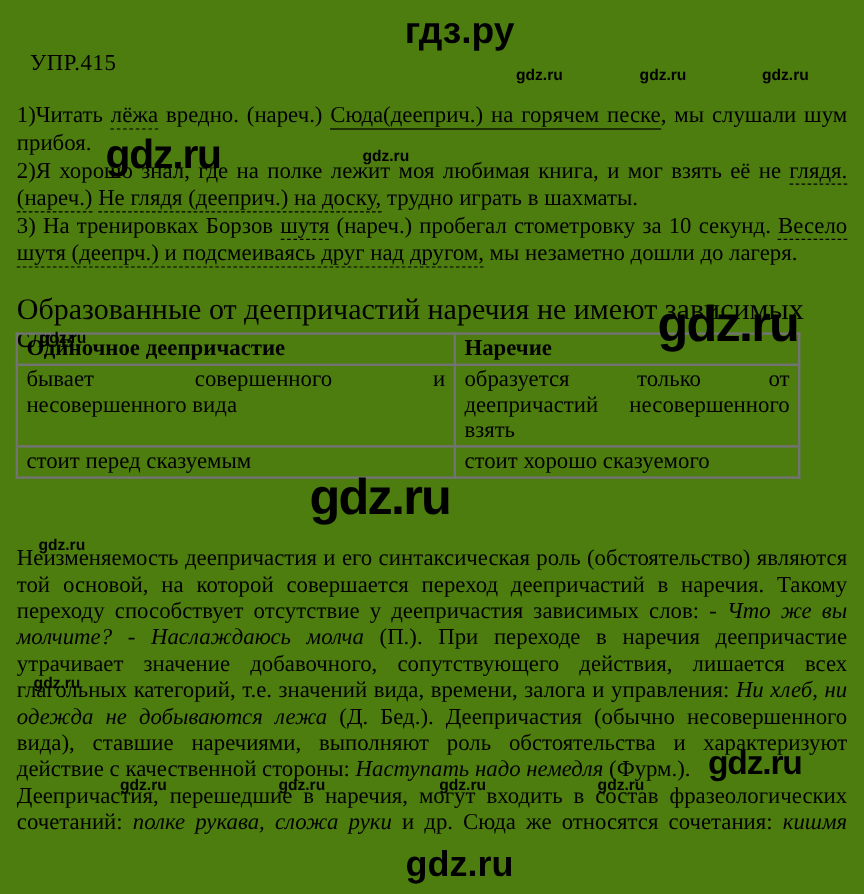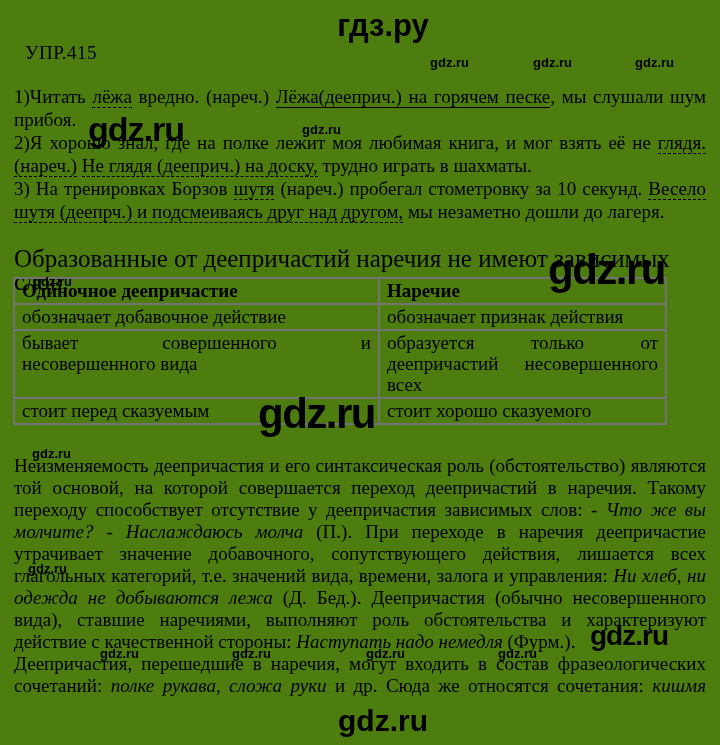--- a/index.html
+++ b/index.html
@@ -46,50 +46,46 @@
 </head>
 <body>
 
 <div class="page">
 
   <div class="logo-top">гдз.ру</div>
 
   <div class="exercise">УПР.415</div>
 
   <div class="items">
-    <p><span>1)Читать </span><span class="ud">лёжа</span><span> вредно. (нареч.) </span><span class="us">Лёжа(дееприч.) на горячем песке</span><span>, мы слушали шум прибоя.</span></p>
+    <p><span>1)Читать </span><span class="ud">лёжа</span><span> вредно. (нареч.) </span><span class="us">Сюда(дееприч.) на горячем песке</span><span>, мы слушали шум прибоя.</span></p>
     <p><span>2)Я хорошо знал, где на полке лежит моя любимая книга, и мог взять её не </span><span class="ud">глядя.(нареч.)</span><span> </span><span class="ud">Не глядя (дееприч.) на доску,</span><span> трудно играть в шахматы.</span></p>
     <p><span>3) На тренировках Борзов </span><span class="ud">шутя</span><span> (нареч.) пробегал стометровку за 10 секунд. </span><span class="ud">Весело шутя (деепрч.) и подсмеиваясь друг над другом,</span><span> мы незаметно дошли до лагеря.</span></p>
   </div>
 
   <div class="note">Образованные от деепричастий  наречия не имеют зависимых слов.</div>
 
   <table class="cmp">
     <colgroup>
         <col class="c1">
         <col class="c2">
       </colgroup>
     <tbody>
         <tr>
       <th>Одиночное деепричастие</th>
       <th>Наречие</th>
     </tr>
     <tr>
-      <td>обозначает добавочное действие</td>
-      <td>обозначает признак действия</td>
-    </tr>
-    <tr>
       <td>
             <span class="jl">бывает совершенного и</span>
             <span class="l">несовершенного вида</span>
           </td>
       <td>
             <span class="jl">образуется только от</span>
             <span class="jl">деепричастий несовершенного</span>
-            <span class="l">всех</span>
+            <span class="l">взять</span>
           </td>
     </tr>
     <tr>
       <td>стоит перед сказуемым</td>
       <td>стоит хорошо сказуемого</td>
     </tr>
   </tbody>
     </table>
 
   <div class="paras">

